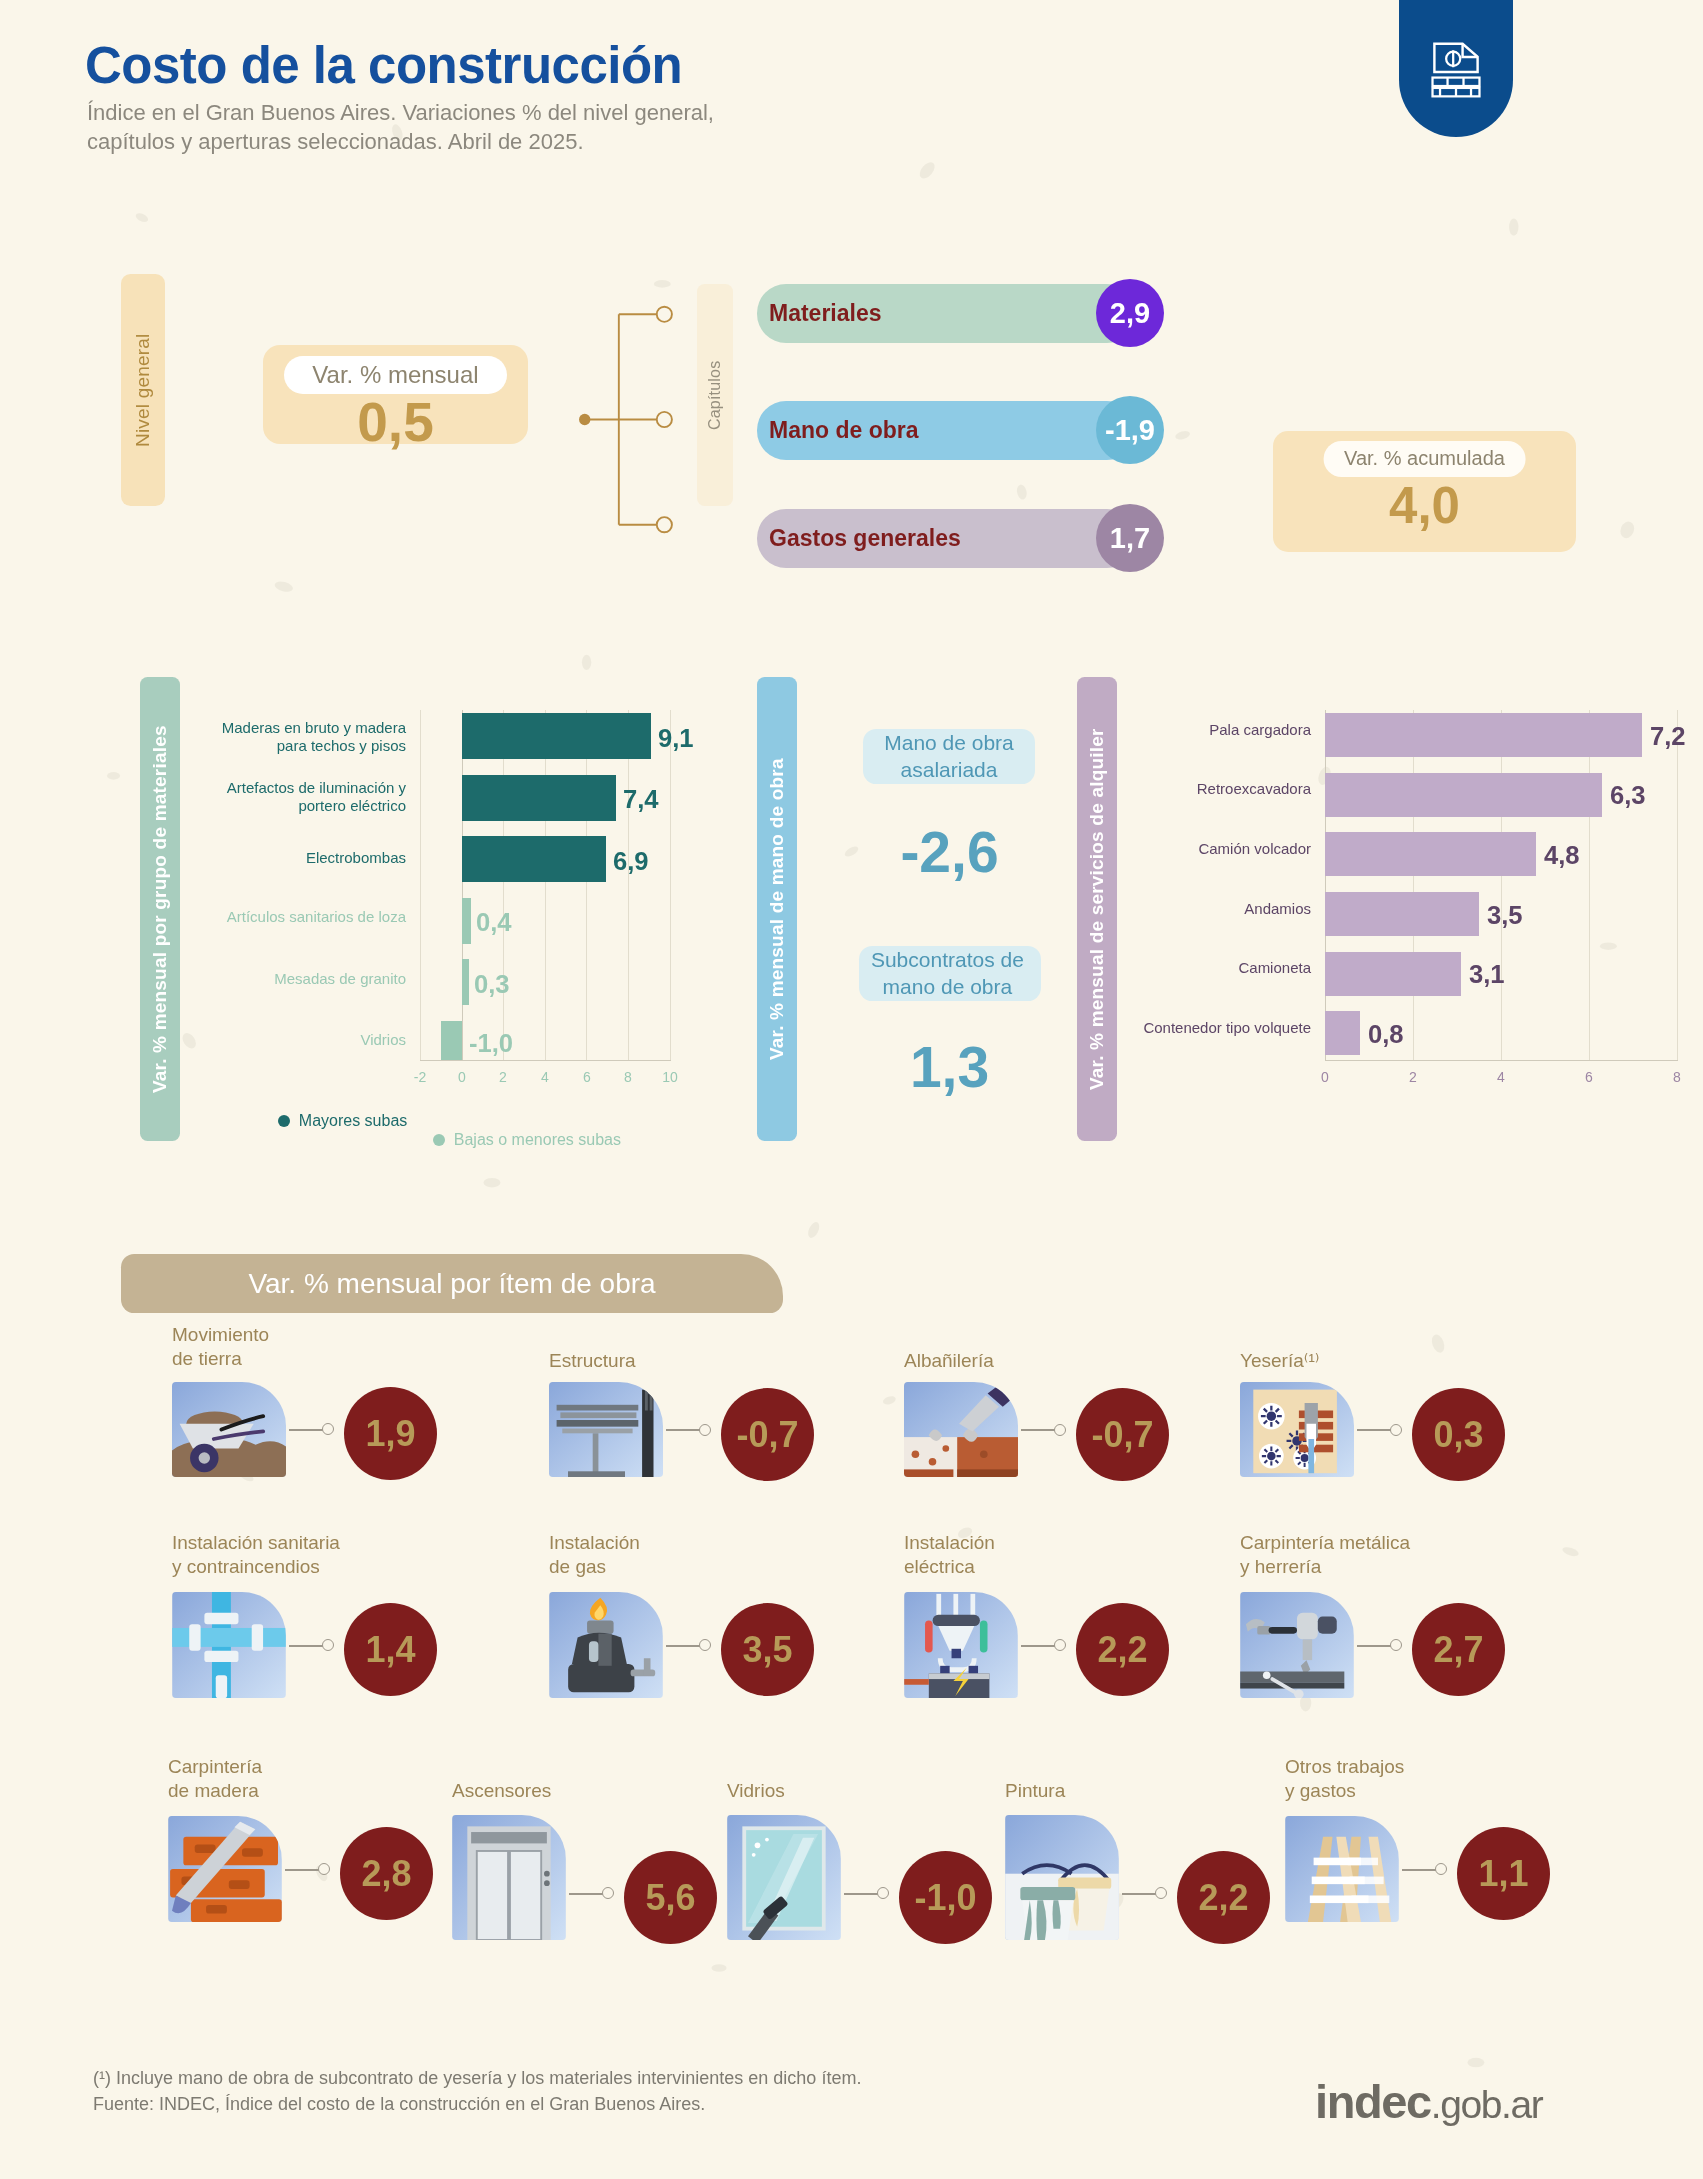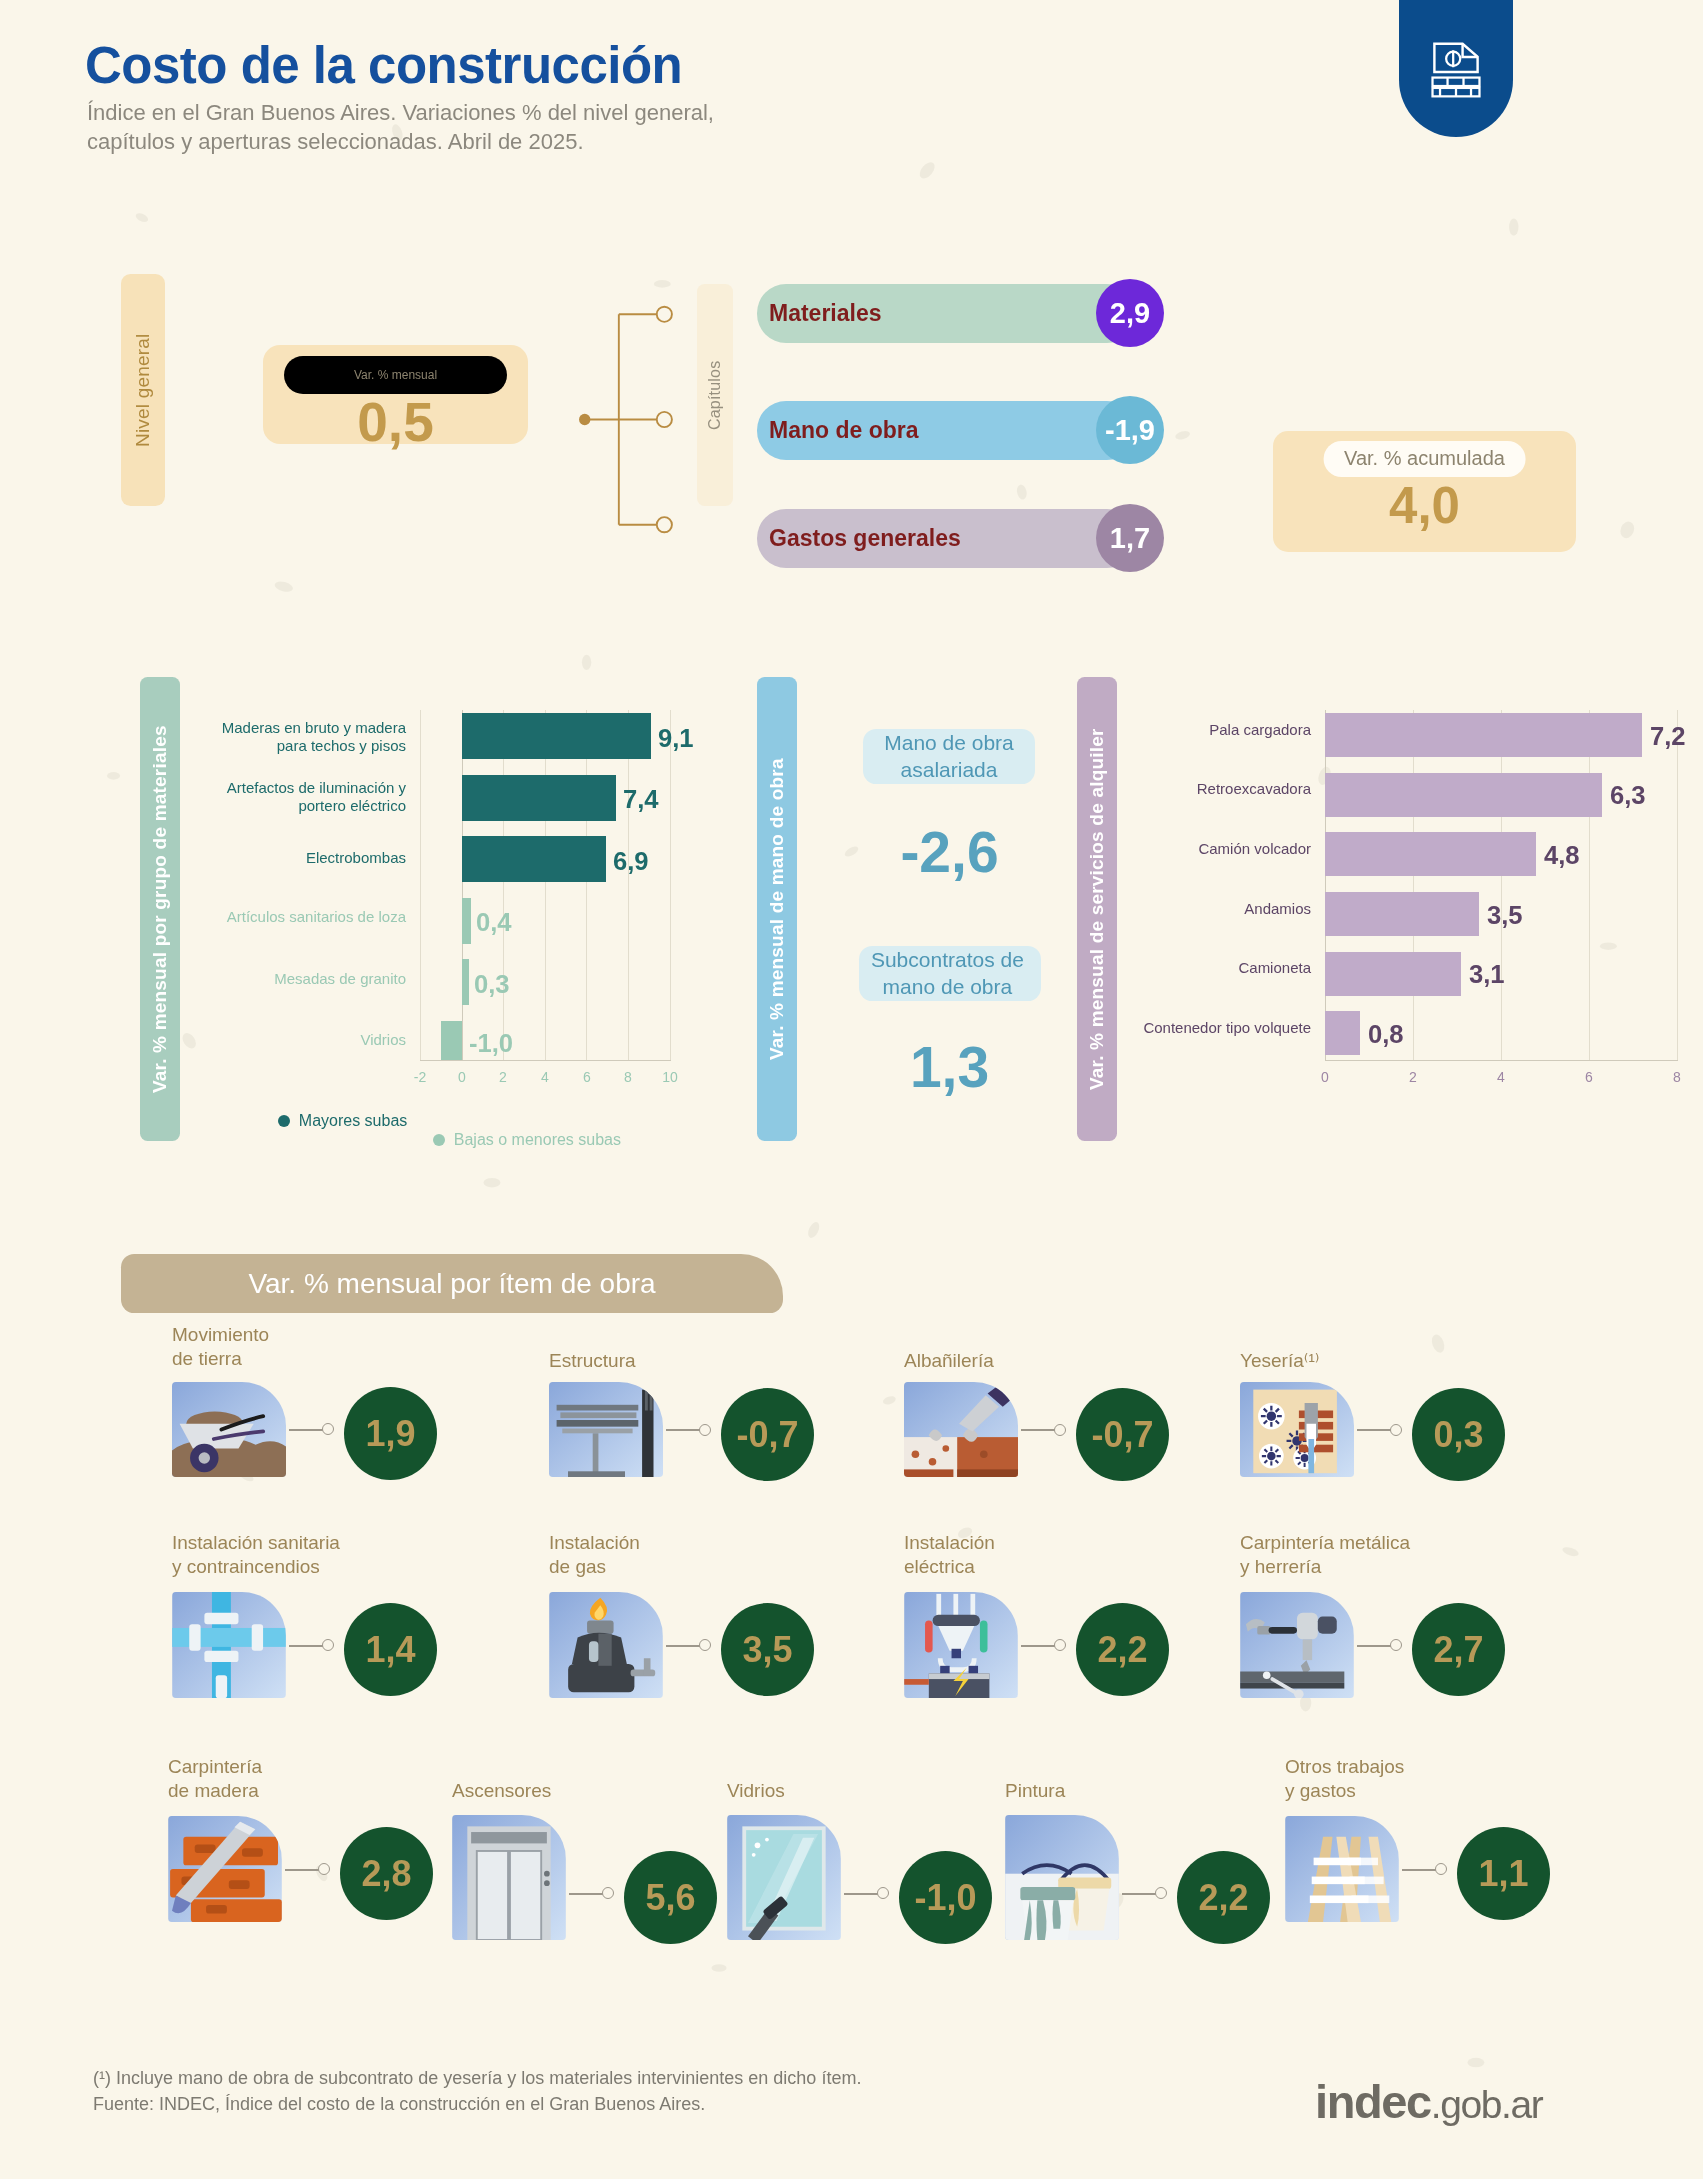--- a/index.html
+++ b/index.html
@@ -22,22 +22,22 @@
   .logo-badge{position:absolute;left:1399px;top:0;width:114px;height:137px;background:#0b4c8c;border-radius:0 0 57px 57px;}
   .logo-badge svg{position:absolute;left:50%;top:52%;transform:translate(-50%,-50%);}
 
   
   .vtab{position:absolute;display:flex;align-items:center;justify-content:center;writing-mode:vertical-rl;transform:rotate(180deg);
         font-size:18px;font-weight:bold;letter-spacing:0.2px;}
 
   
   .tab-nivel{left:121px;top:274px;width:44px;height:232px;background:#f7e2b9;border-radius:9.5px;color:#b08a3e;font-weight:normal;font-size:19px;}
   .card-mensual{position:absolute;left:263px;top:345px;width:265px;height:99px;background:#f8e3bb;border-radius:17px;}
-  .chip-mensual{position:absolute;left:21px;top:11.4px;width:223px;height:38px;background:#000000;border-radius:19px;
-                display:flex;align-items:center;justify-content:center;font-size:12px;color:#8d846f;}
+  .chip-mensual{position:absolute;left:21px;top:11.4px;width:223px;height:38px;background:#ffffff;border-radius:19px;
+                display:flex;align-items:center;justify-content:center;font-size:24px;color:#8d846f;}
   .val-mensual{position:absolute;left:0;right:0;top:45px;text-align:center;font-size:55px;font-weight:bold;color:#c39a4c;}
 
   
   .conn{position:absolute;left:577px;top:301px;width:114px;height:237px;}
 
   .tab-cap{left:697px;top:284px;width:36px;height:222px;background:#f9efd9;border-radius:7.6px;color:#97907f;font-weight:normal;font-size:16px;}
 
   .cap-row{position:absolute;height:59px;}
   .cap-bar{position:absolute;left:0;top:0;height:59px;border-radius:29px;display:flex;align-items:center;}
   .cap-label{font-size:23px;font-weight:bold;color:#7f1d1d;margin-left:12px;white-space:nowrap;}
@@ -75,21 +75,21 @@
   
   .section-banner{position:absolute;left:121px;top:1254px;width:662px;height:59px;background:#c4b394;border-radius:13.2px 42px 13.2px 13.2px;
                   display:flex;align-items:center;justify-content:center;}
   .section-banner span{color:#fff;font-size:28px;}
 
   .item{position:absolute;}
   .item-label{position:absolute;top:0;left:0;font-size:19px;line-height:1.28;color:#9c8557;white-space:nowrap;}
   .item-ill{position:absolute;border-radius:3.8px 44px 3.8px 3.8px;overflow:hidden;}
   .item-conn{position:absolute;height:1.9px;background:#9d978b;}
   .item-dot{position:absolute;width:12.3px;height:12.3px;border-radius:50%;border:1.9px solid #9d978b;background:#faf6ea;box-sizing:border-box;}
-  .item-bubble{position:absolute;border-radius:50%;background:#14532d;display:flex;align-items:center;justify-content:center;
+  .item-bubble{position:absolute;border-radius:50%;background:#7f1d1d;display:flex;align-items:center;justify-content:center;
                font-size:36px;font-weight:bold;color:#b79a58;}
 
   
   .footnote{position:absolute;left:93px;top:2065px;font-size:18px;line-height:1.45;color:#7d7a71;}
   .indeclogo{position:absolute;left:1315px;top:2074px;font-size:47px;color:#6e6b63;letter-spacing:-1.4px;}
   .indeclogo b{font-weight:bold;}
   .indeclogo .dom{font-size:39px;}
 </style>
 </head>
 <body>

